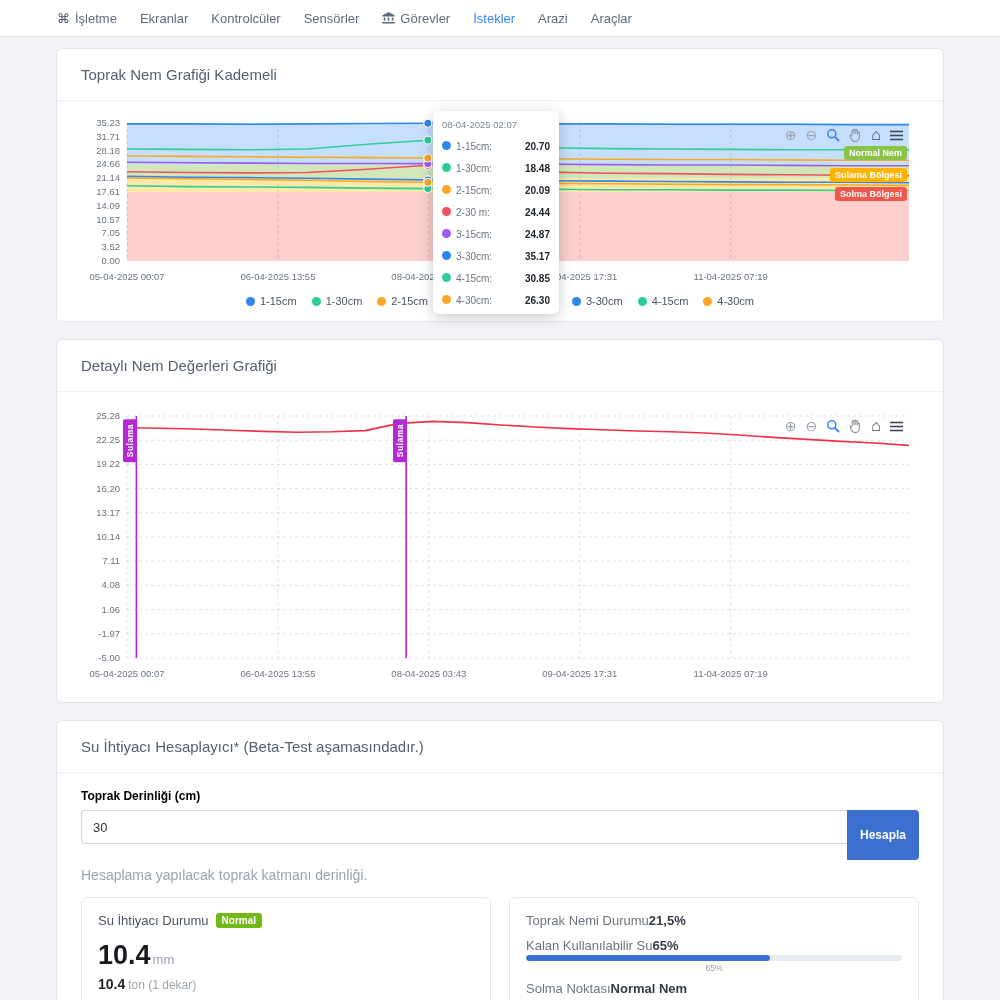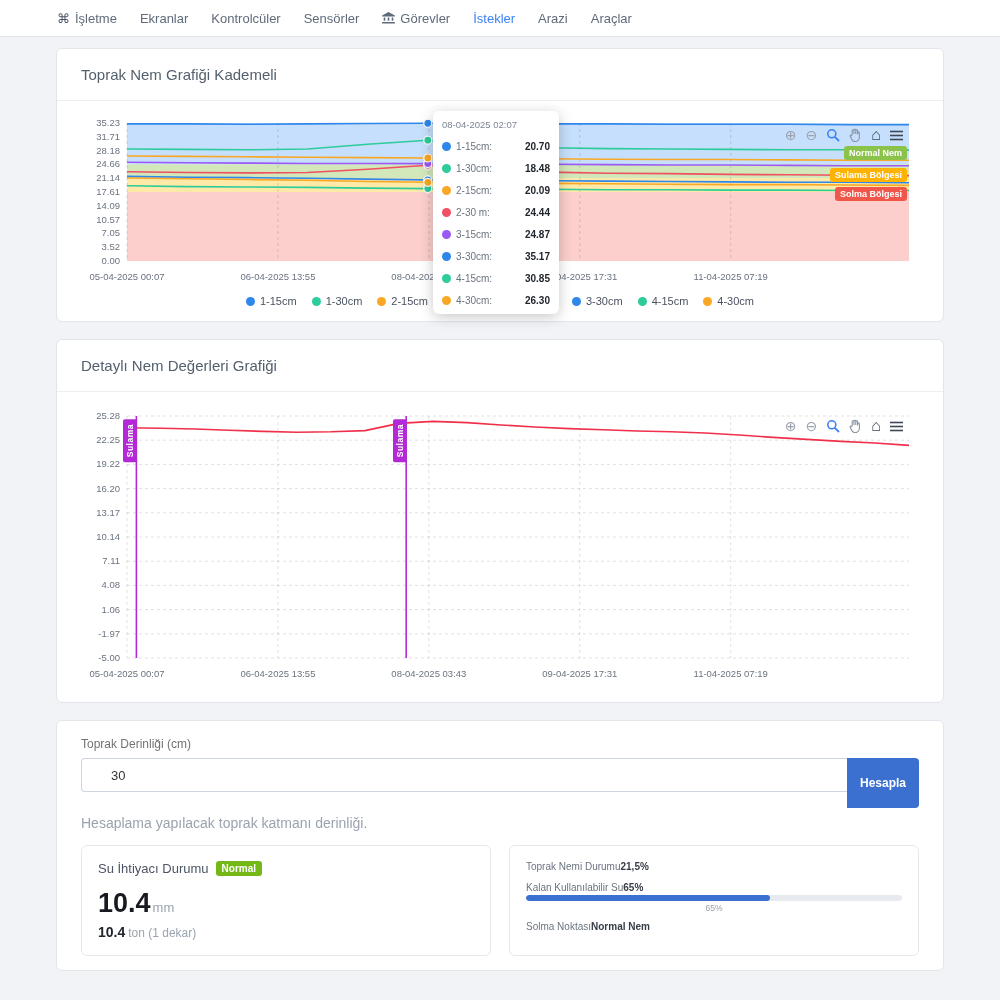--- a/index.html
+++ b/index.html
@@ -17,43 +17,43 @@
   svg text.tick{font-size:9.5px;fill:#6a7380;font-family:"Liberation Sans",sans-serif}
   .chart-toolbar{position:absolute;top:10px;right:16px;display:flex;gap:9px;align-items:center;z-index:6}
   .tb-icon{display:flex;align-items:center;cursor:pointer;font-size:14px;color:#98a1ad;line-height:1}
   .tb-home{color:#3f4754;font-size:16px}
   .legend{display:flex;justify-content:center;align-items:center;gap:15px;margin-top:4px}
   .legend-item{display:flex;align-items:center;gap:5px;cursor:pointer}
   .lg-dot{width:9px;height:9px;border-radius:50%}
   .lg-label{font-size:11px;color:#4a5260}
   .chart-tooltip{position:absolute;left:352px;top:-6px;width:126px;background:#fff;border-radius:6px;box-shadow:0 3px 14px rgba(0,0,0,.22);padding:8px 9px;z-index:30}
   .tt-header{font-size:9.5px;color:#7c8694;white-space:nowrap;margin-bottom:2px}
-  .tt-row{display:flex;align-items:center;gap:5px;margin-top:11px}
+  .tt-row{display:flex;align-items:flex-start;gap:5px;margin-top:11px}
   .tt-dot{width:9px;height:9px;border-radius:50%;flex:none}
   .tt-label{font-size:10px;color:#6b7480;white-space:nowrap}
   .tt-val{font-size:10px;font-weight:bold;color:#20262e;margin-left:auto}
   .zone-pill{position:absolute;font-size:9px;font-weight:bold;color:#fff;padding:2px 5px;border-radius:3px;white-space:nowrap;z-index:3}
   .event-label{position:absolute;writing-mode:vertical-rl;transform:rotate(180deg);color:#fff;font-size:8.5px;font-weight:bold;padding:5px 2px;border-radius:2px;letter-spacing:.5px;z-index:3}
   
-  .field-label{font-size:12px;font-weight:normal;color:#737373;margin-bottom:7px}
+  .field-label{font-size:12px;font-weight:bold;color:#000000;margin-bottom:7px}
   .input-group{display:flex;width:100%}
-  .input-group input{flex:1;height:34px;border:1px solid #cfd5dd;border-right:none;border-radius:4px 0 0 4px;padding:0 29px;font-size:13px;color:#333;outline:none;background:#fff}
+  .input-group input{flex:1;height:34px;border:1px solid #cfd5dd;border-right:none;border-radius:4px 0 0 4px;padding:0 11px;font-size:13px;color:#333;outline:none;background:#fff}
   .btn-primary{height:50px;padding:0 13px;background:#3b70d1;color:#fff;border:none;border-radius:0 4px 4px 0;font-size:12px;font-weight:bold;cursor:pointer}
   .help-text{font-size:14px;color:#9aa3af;margin-top:7px;margin-bottom:14px}
   .result-grid{display:flex;gap:18px}
   .result-box{flex:1;border:1px solid #e5e8ec;border-radius:6px;padding:15px 16px}
   .rb-title-row{display:flex;align-items:center;gap:7px;font-size:13px;color:#4b5563}
   .badge{font-size:10px;font-weight:bold;color:#fff;padding:2px 6px;border-radius:3px}
   .big-row{margin-top:12px;display:flex;align-items:baseline;gap:2px}
   .big-val{font-size:27px;font-weight:bold;color:#171b21}
   .big-unit{font-size:13px;color:#9aa3af}
   .sub-row{margin-top:5px;display:flex;align-items:baseline;gap:3px}
   .sub-val{font-size:14px;font-weight:bold;color:#20262e}
   .sub-unit{font-size:12px;color:#9aa3af}
-  .result-row{display:flex;align-items:flex-end;font-size:10px;margin-bottom:10px}
+  .result-row{display:flex;align-items:flex-end;font-size:13px;margin-bottom:10px}
   .r-label{color:#6b7480}
   .r-value{color:#353c47;font-weight:bold}
   .progress-track{width:100%;height:6px;background:#e7eaee;border-radius:3px;overflow:hidden;margin-top:2px}
   .progress-fill{height:100%;background:#3b70d1;border-radius:3px}
   .progress-caption{text-align:center;font-size:8.5px;color:#98a1ad;margin-top:2px;margin-bottom:8px}
 </style>
 </head>
 <body>
 
 <nav class="topnav">
@@ -310,20 +310,21 @@
                   <line x1="0" y1="9.5" x2="13" y2="9.5"></line>
                 </g>
               </svg>
             </span>
           </div>
       <div class="event-label" style="left: 42.384px; top: 11px; background: rgb(180, 41, 214);">Sulama</div><div class="event-label" style="left: 312.174px; top: 11px; background: rgb(180, 41, 214);">Sulama</div></div>
     </div>
   </section>
 
   <section class="card">
+    <div class="card-title">Su İhtiyacı Hesaplayıcı* (Beta-Test aşamasındadır.)</div>
     <div class="card-body">
       <div class="field-label">Toprak Derinliği (cm)</div>
       <div class="input-group">
         <input type="text" value="30" style="">
         <button class="btn-primary">Hesapla</button>
       </div>
       <div class="help-text">Hesaplama yapılacak toprak katmanı derinliği.</div>
 
       <div class="result-grid">
         <div class="result-box">

